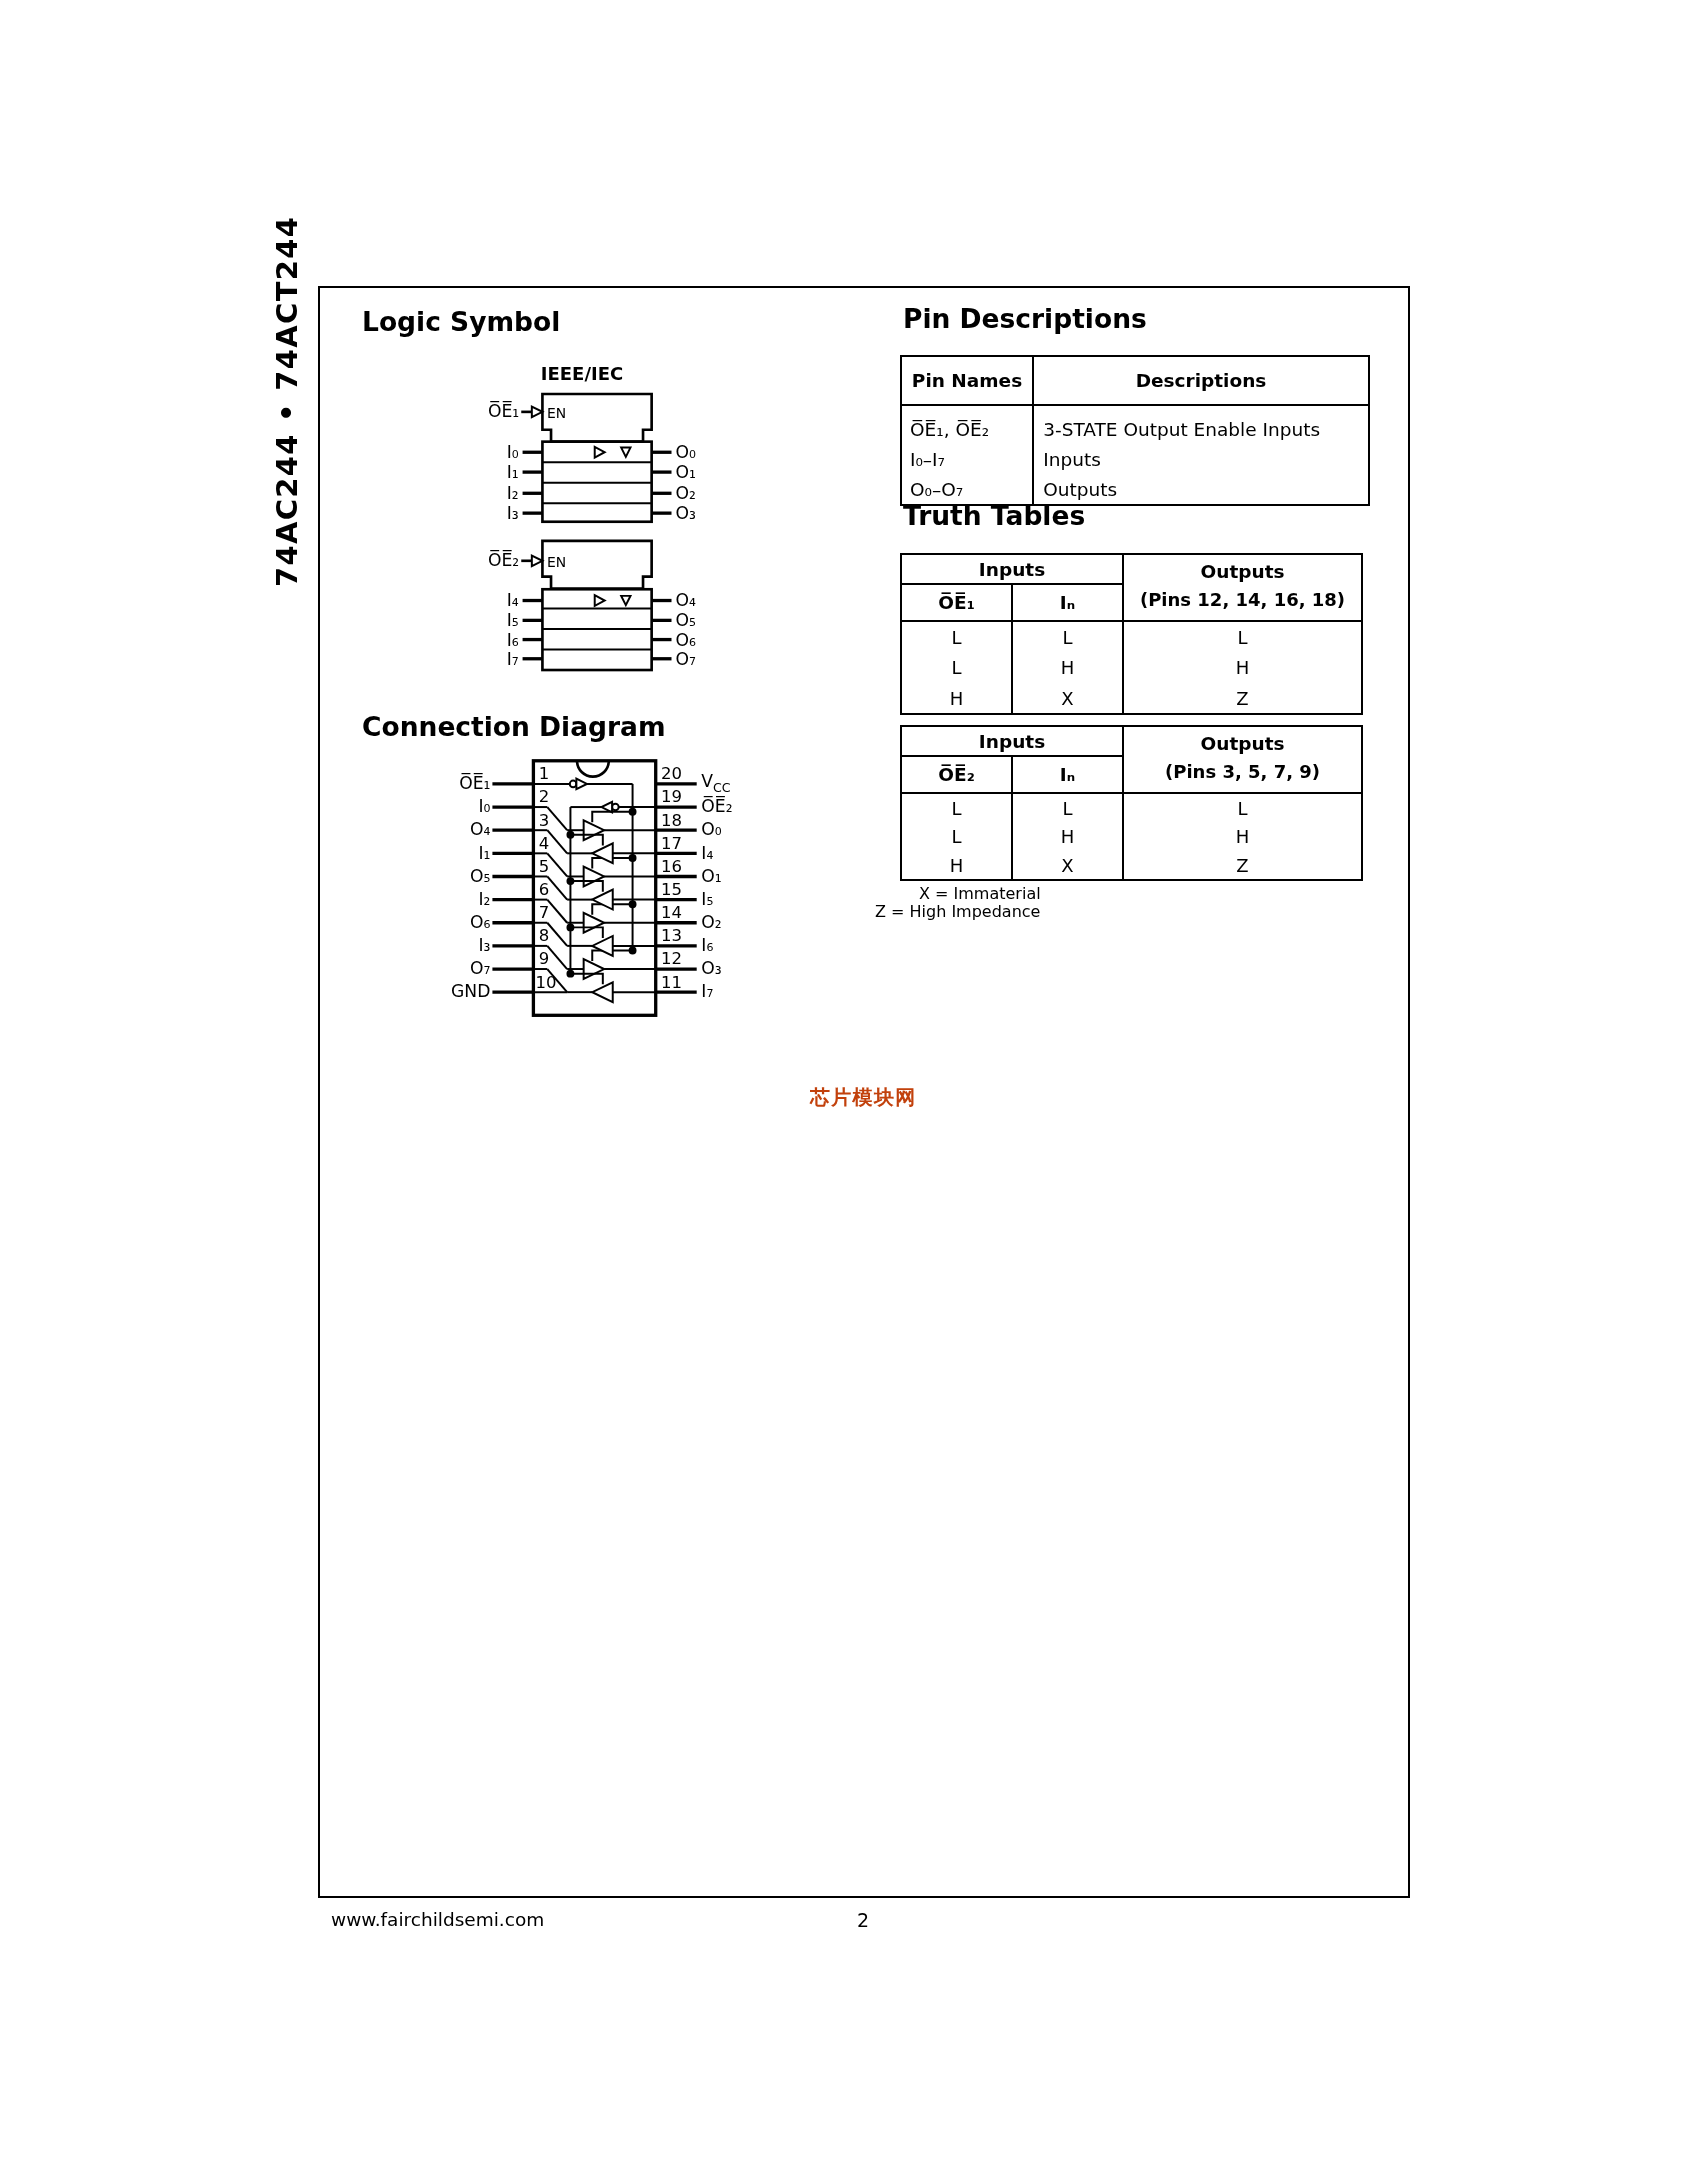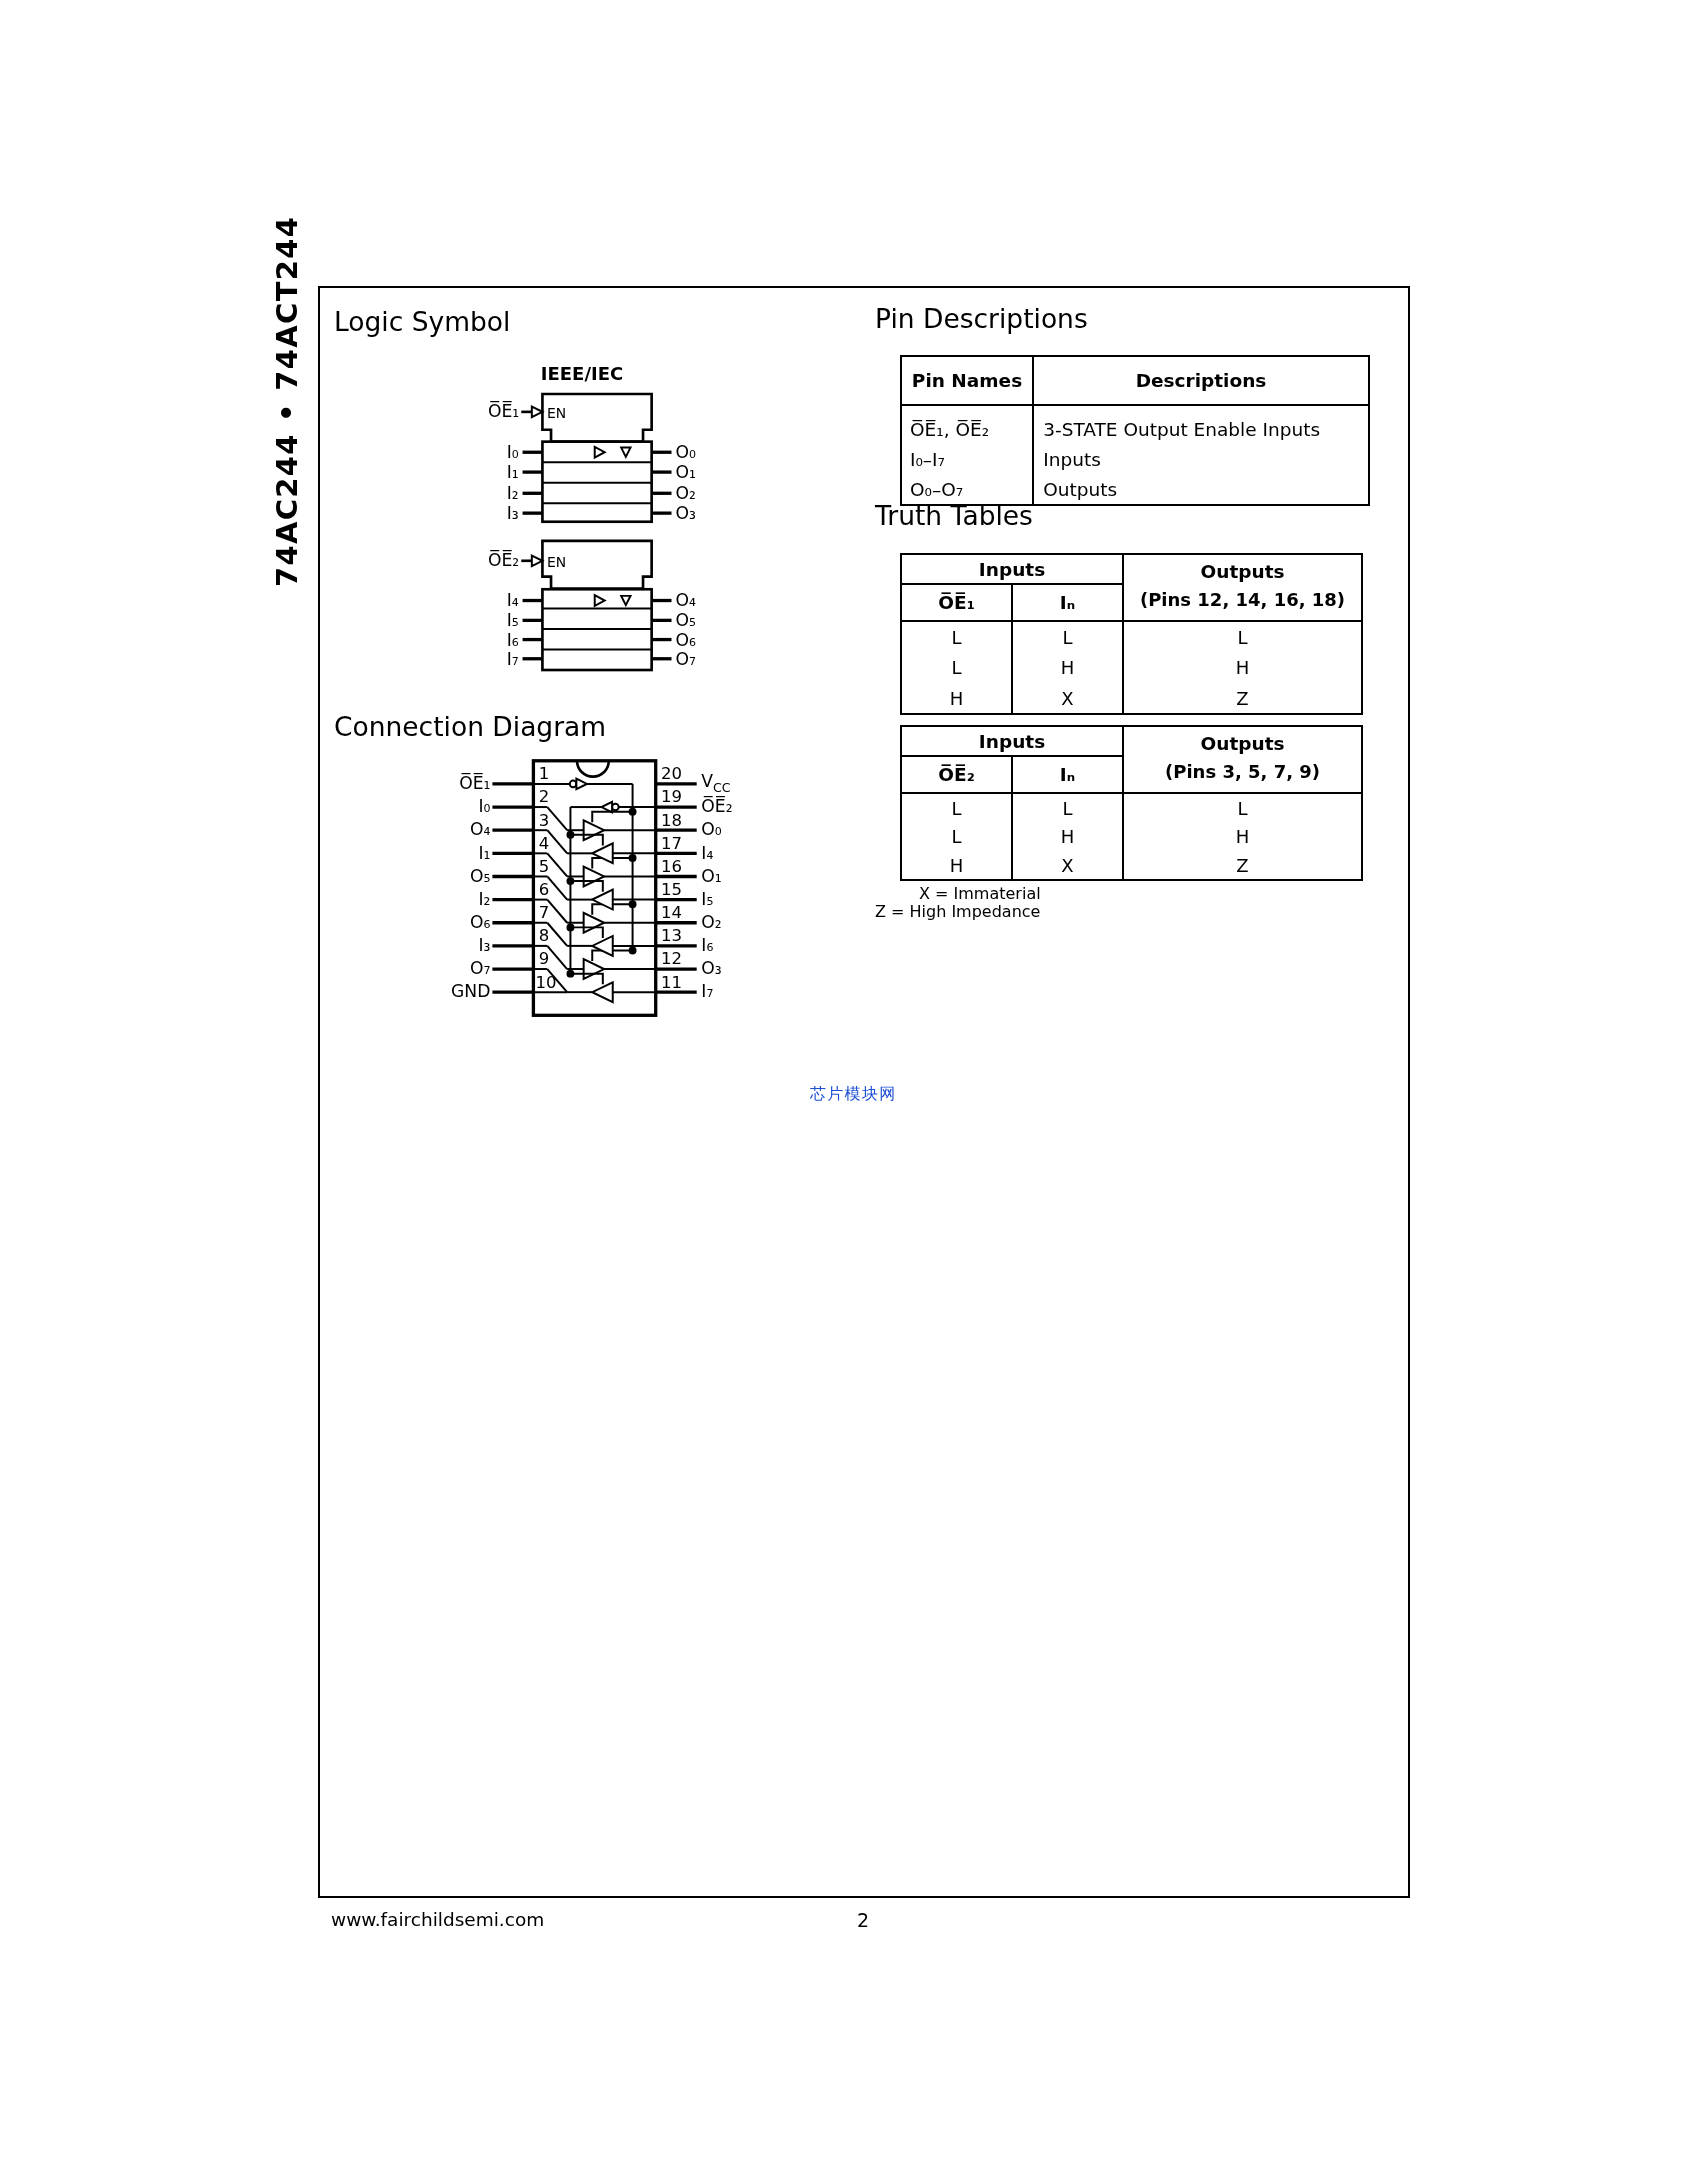--- a/index.html
+++ b/index.html
@@ -2,21 +2,21 @@
 <html style="font-size:10.6px"><head>
 <meta charset="utf-8">
 <style>
   html,body{margin:0;padding:0;background:#e8e8e8;}
   #page{position:relative;width:1687px;height:2183px;background:#ffffff;
         font-family:"DejaVu Sans", sans-serif;color:#000;overflow:hidden;}
   .abs{position:absolute;}
   .mainbox{left:318px;top:286px;width:1088px;height:1608px;border:2px solid #000;}
   .vtitle{left:270px;top:587px;transform:rotate(-90deg);transform-origin:0 0;
           font-size:29px;font-weight:bold;letter-spacing:1.3px;white-space:nowrap;}
-  .h2{font-size:26.5px;font-weight:normal;letter-spacing:0px;white-space:nowrap;}
+  .h2{font-size:26.5px;font-weight:bold;letter-spacing:0px;white-space:nowrap;margin-left:28px;}
   .sub-h{font-size:18px;font-weight:bold;text-align:center;}
   svg text{font-family:"DejaVu Sans", sans-serif;fill:#000;}
   .lbl{font-size:26px;}
   .num{font-size:25px;}
   .en{font-size:21px;}
   
   table.pt{border-collapse:collapse;table-layout:fixed;width:468px;border:2px solid #000;}
   .pt th{border:2px solid #000;height:29px;font-size:18.5px;font-weight:bold;text-align:center;padding:9px;}
   .pt td{border-left:2px solid #000;border-right:2px solid #000;border-top:none;border-bottom:none;
          font-size:18.5px;font-weight:normal;height:30px;padding:0;vertical-align:middle;}
@@ -26,21 +26,21 @@
   
   table.tt{border-collapse:collapse;table-layout:fixed;border:2px solid #000;width:463px;}
   .tt th,.tt td{padding:0;}
   .tt th{border:2px solid #000;font-size:18.5px;font-weight:bold;text-align:center;}
   .tt th.outcell{vertical-align:top;}
   .tt .l1{height:30px;line-height:33px;font-size:18.5px;}
   .tt .l2{line-height:30px;font-size:18px;}
   .tt td{border-left:2px solid #000;border-right:2px solid #000;border-top:none;border-bottom:none;
          text-align:center;font-size:18px;font-weight:normal;}
   .note{font-size:16px;}
-  .wm{font-size:16px;font-weight:normal;color:#1d4ed8;letter-spacing:1.3px;}
+  .wm{font-size:20px;font-weight:bold;color:#c2410c;letter-spacing:1.3px;}
   .footer{font-size:18.5px;}
 </style>
 </head>
 <body>
 
 <div id="page">
 
   <div class="abs vtitle">74AC244 • 74ACT244</div>
 
   <div class="abs mainbox"></div>

